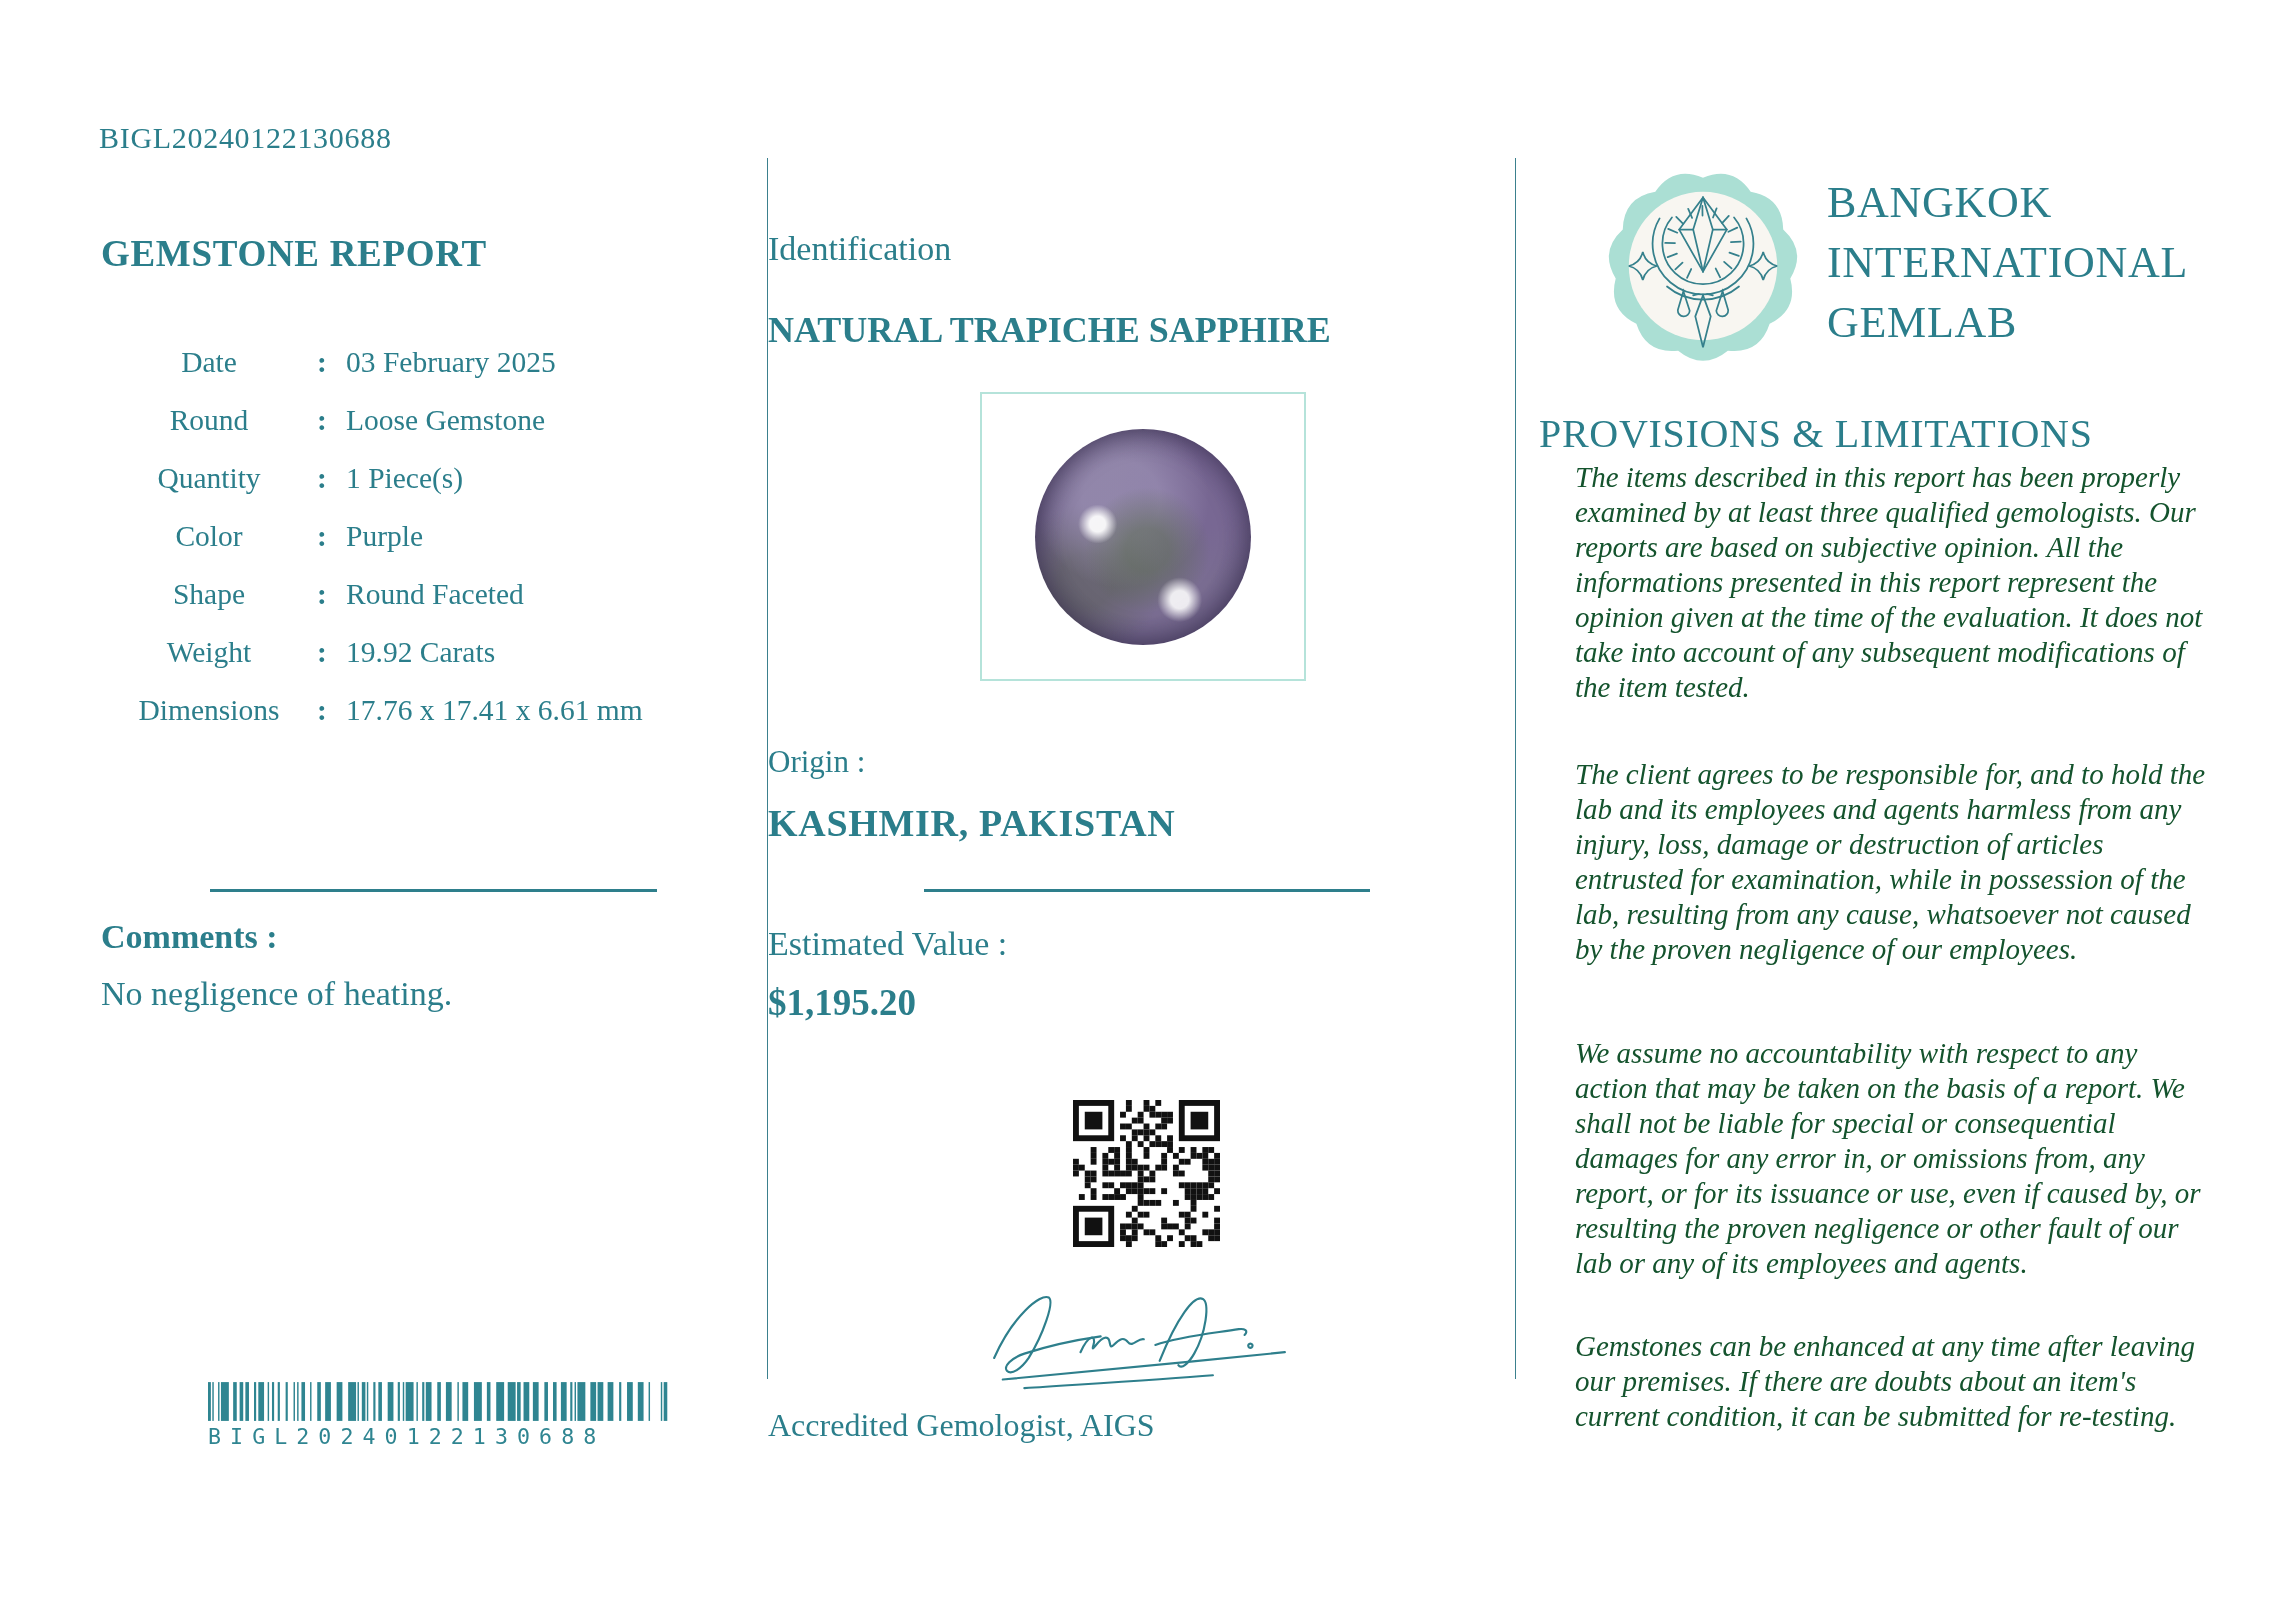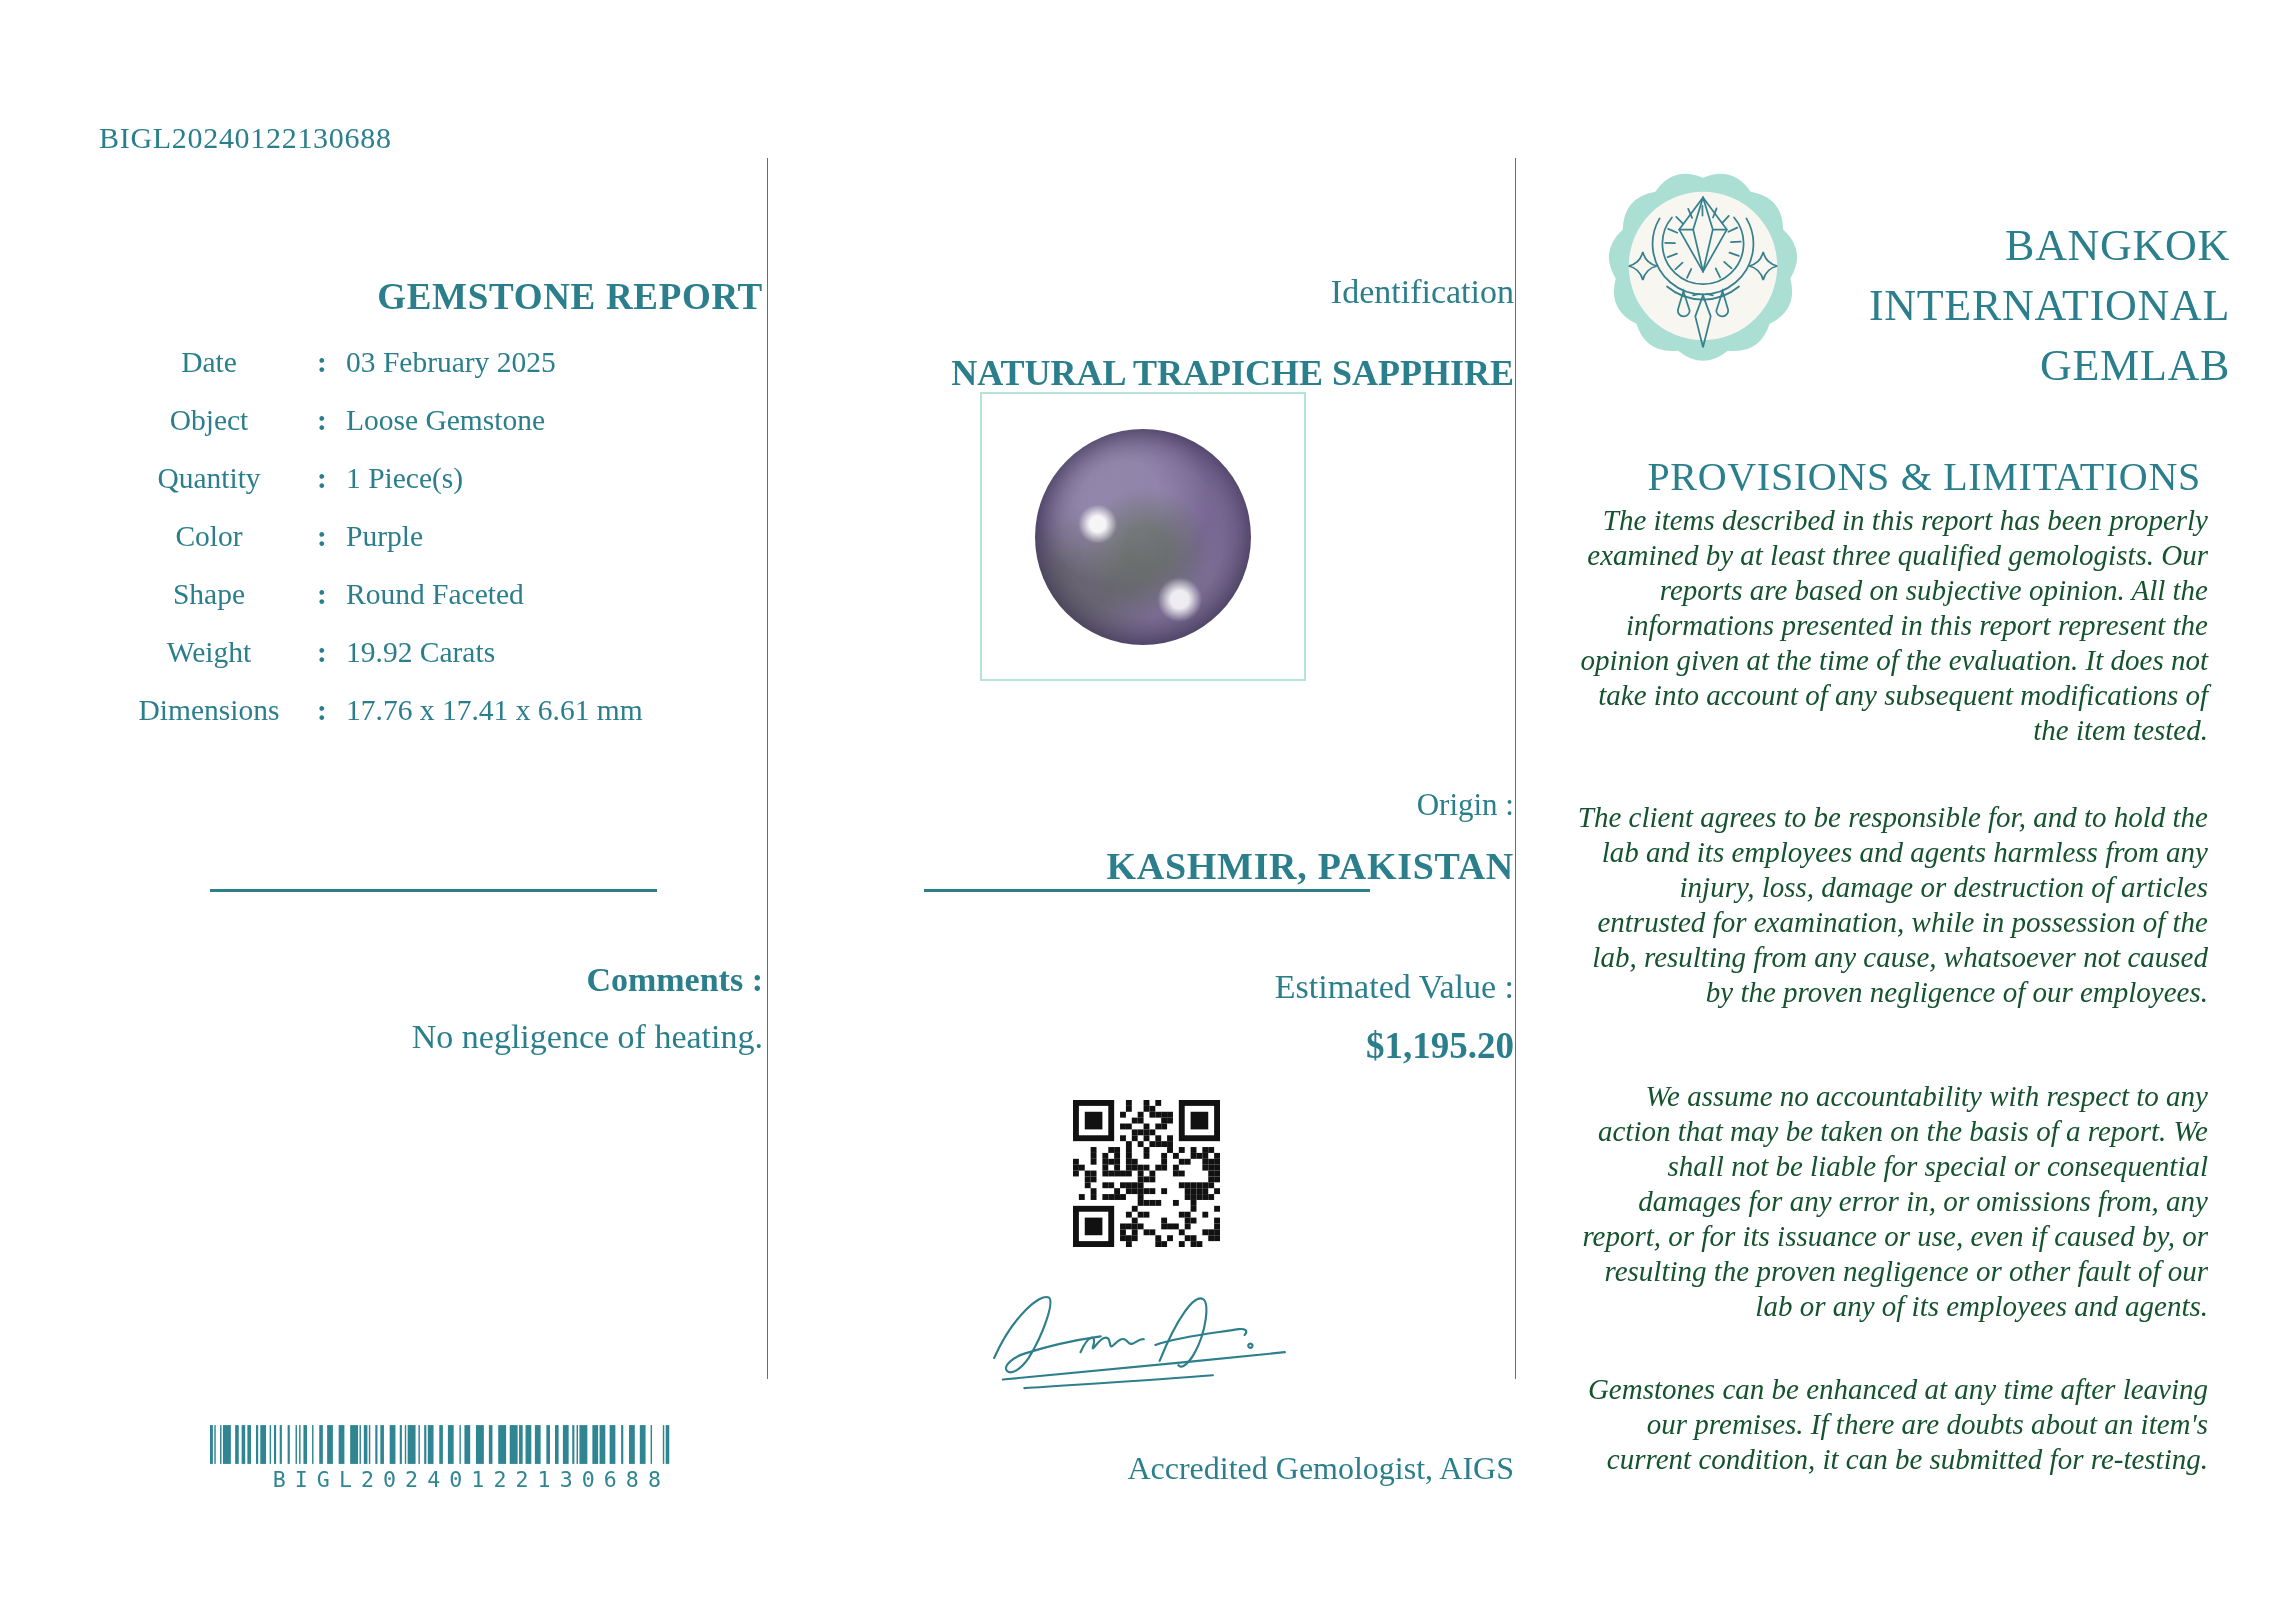--- a/index.html
+++ b/index.html
@@ -6,21 +6,21 @@
   .page{
     position:relative;
     width:2284px;height:1616px;
     background:#ffffff;
     font-family:"Liberation Serif", serif;
     color:#2b7e8b;
     overflow:hidden;
     padding-left:28px;
   }
   .abs{position:absolute;}
-  .center{text-align:right;margin-top:43px;}
+  .center{text-align:left;}
 
   
   .report-number{left:99px;top:121px;font-size:30px;letter-spacing:0.7px;}
   .report-title{left:101px;top:232px;width:662px;font-size:37px;font-weight:bold;letter-spacing:0.7px;}
   .fields{left:101px;top:333px;width:662px;}
   .field-row{display:flex;height:58px;align-items:center;font-size:29.5px;}
   .field-label{flex:0 0 216px;font-weight:normal;text-align:center;}
   .field-colon{flex:0 0 29px;font-weight:bold;}
   .field-value{flex:1;}
   .divider{height:2.9px;background:#2e7f8c;}
@@ -77,21 +77,21 @@
 
   <div class="abs report-title center">GEMSTONE REPORT</div>
 
   <div class="abs fields">
     <div class="field-row">
       <span class="field-label">Date</span>
       <span class="field-colon">:</span>
       <span class="field-value">03 February 2025</span>
     </div>
     <div class="field-row">
-      <span class="field-label">Object</span>
+      <span class="field-label">Round</span>
       <span class="field-colon">:</span>
       <span class="field-value">Loose Gemstone</span>
     </div>
     <div class="field-row">
       <span class="field-label">Quantity</span>
       <span class="field-colon">:</span>
       <span class="field-value">1 Piece(s)</span>
     </div>
     <div class="field-row">
       <span class="field-label">Color</span>

